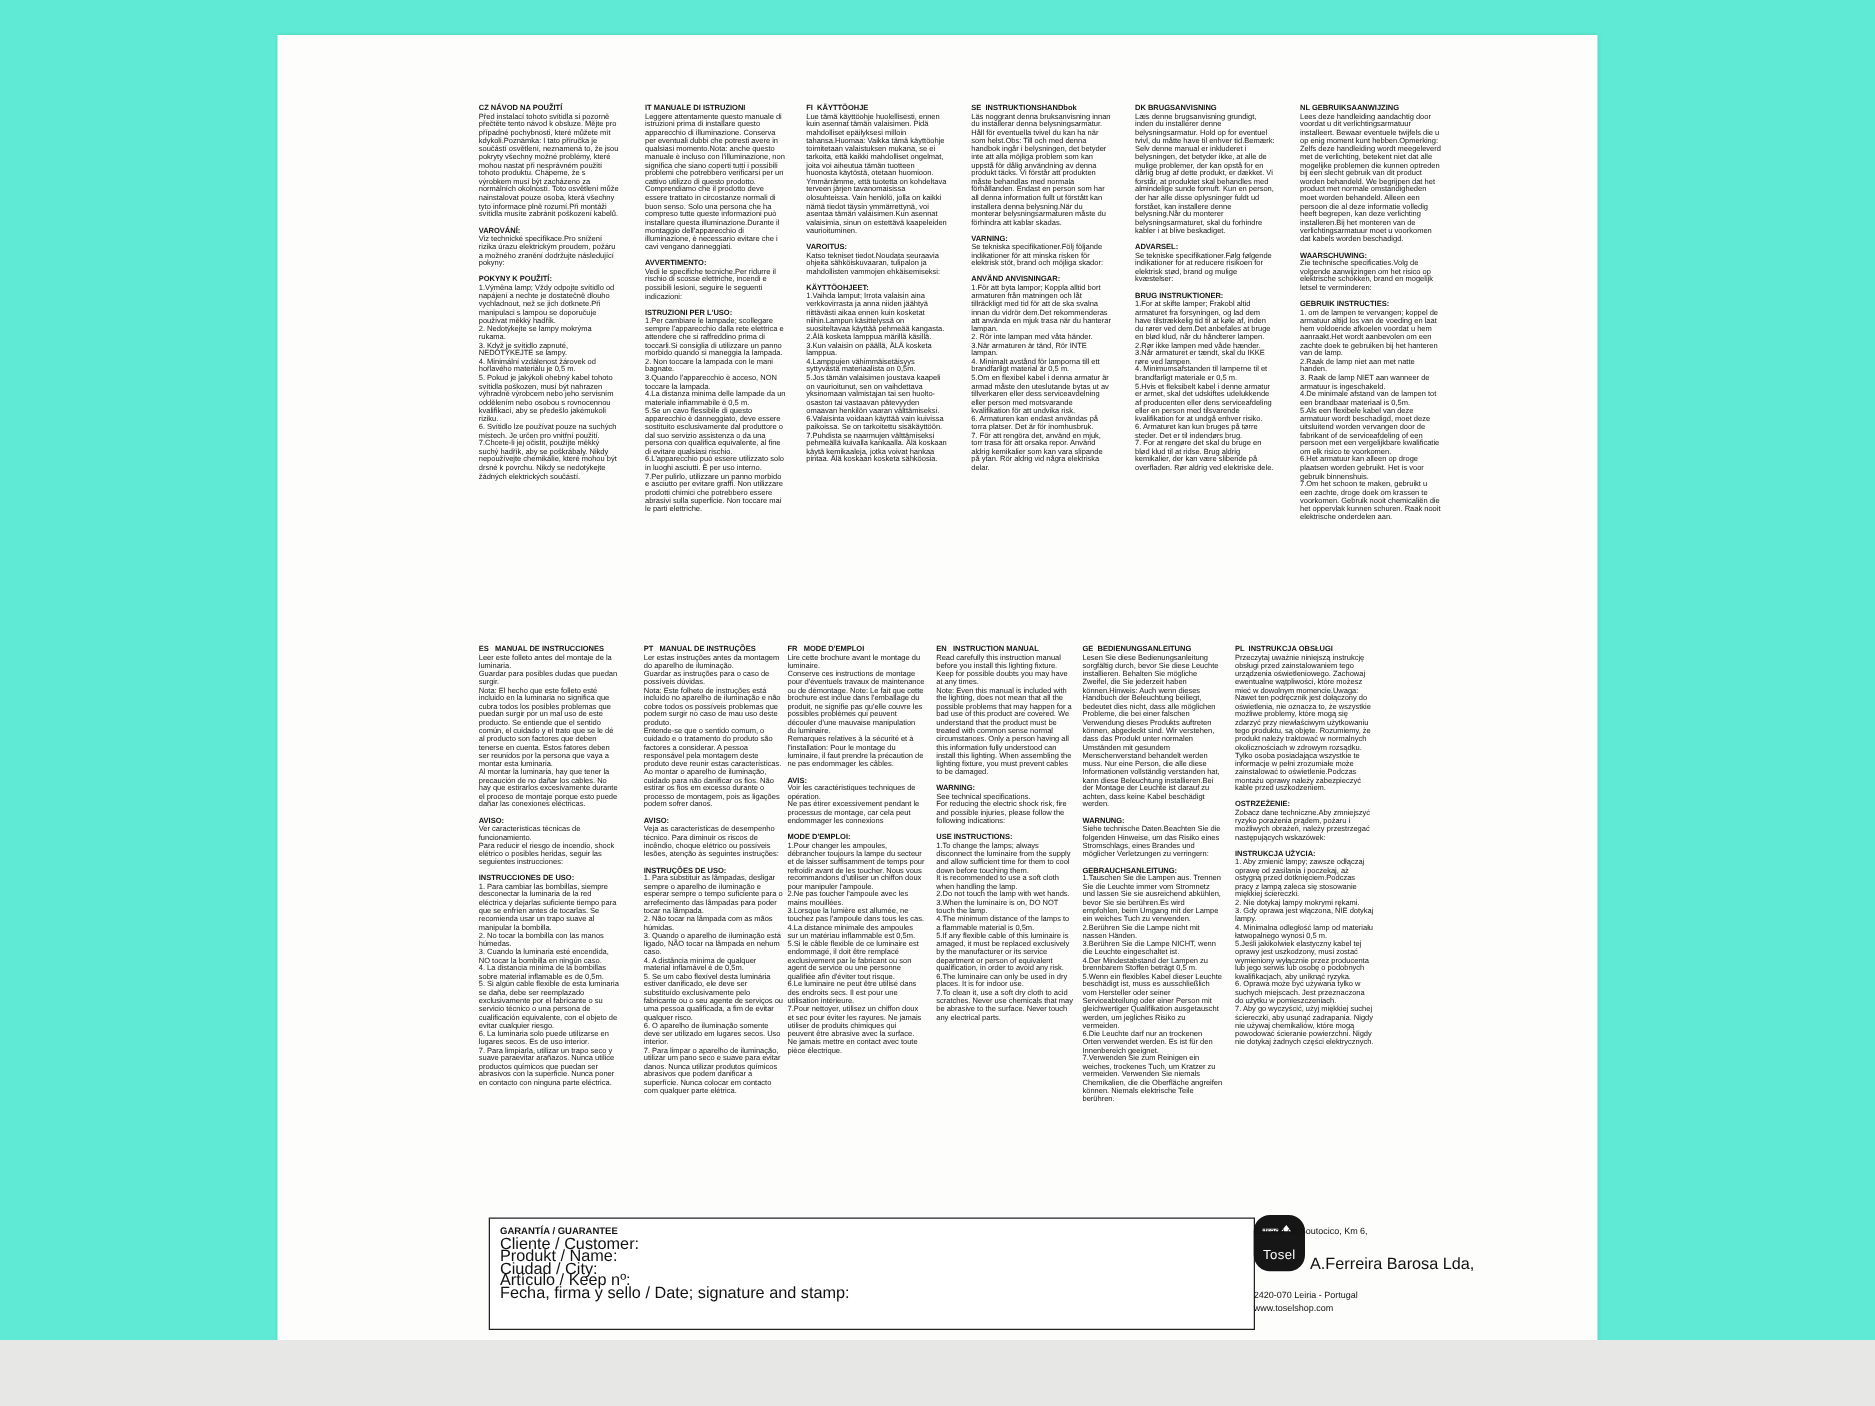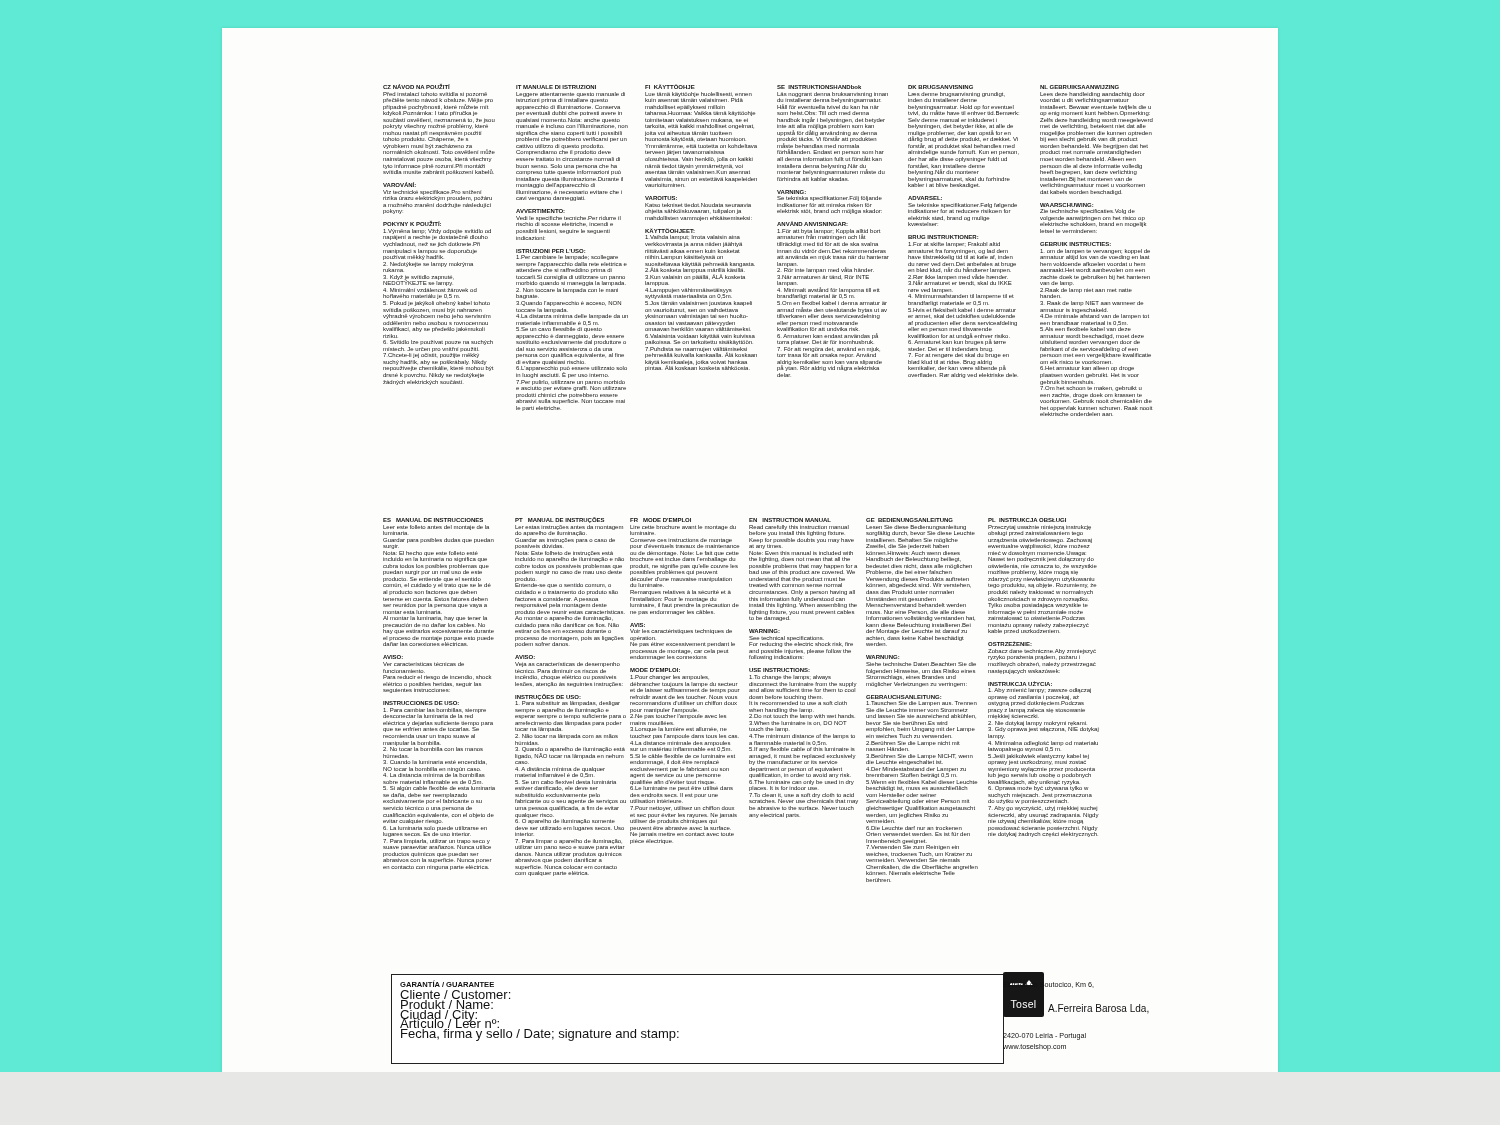--- a/index.html
+++ b/index.html
@@ -27,28 +27,28 @@
   .col-10{left:866px;top:517px;width:112px;}
   .col-11{left:988px;top:517px;width:112px;}
   
   .guarantee-box{position:absolute;left:391px;top:974px;width:613px;height:90px;
                  border:1px solid #222;background:#fff;box-sizing:border-box;
                  padding:5px 8px 0 8px;}
   .g-title{font-weight:bold;font-size:7.6px;line-height:10px;}
   .g-line{font-size:13px;line-height:9.8px;}
   
   .logo{position:absolute;left:1003px;top:972px;width:41px;height:45px;background:#161616;
-        border-radius:2px;}
+        border-radius:13px;}
   .logo-bar{position:absolute;left:7px;top:11px;width:13px;height:1.5px;background:#fff;}
   .lamp-shade{position:absolute;left:22px;top:8px;width:0;height:0;
               border-left:4px solid transparent;border-right:4px solid transparent;
               border-bottom:5px solid #fff;}
   .logo-text{position:absolute;left:0;right:0;bottom:8px;text-align:center;color:#fff;
              font-size:10.5px;line-height:10.5px;letter-spacing:0.3px;}
-  .company-name{position:absolute;left:1048px;top:1003px;font-size:10px;}
+  .company-name{position:absolute;left:1048px;top:1003px;font-size:13px;}
   .addr1{position:absolute;left:1003px;top:980px;font-size:7.2px;}
   .addr2{position:absolute;left:1003px;top:1031px;font-size:7.2px;}
   .website{position:absolute;left:1003px;top:1042px;font-size:7.2px;text-align:center;}
 </style>
 </head>
 <body>
 
 <div class="canvas">
   <div class="page"></div>
 
@@ -234,21 +234,21 @@
 6. Oprawa może być używana tylko w suchych miejscach. Jest przeznaczona do użytku w pomieszczeniach.
 7. Aby go wyczyścić, użyj miękkiej suchej ściereczki, aby usunąć zadrapania. Nigdy nie używaj chemikaliów, które mogą powodować ścieranie powierzchni. Nigdy nie dotykaj żadnych części elektrycznych.</div>
   </div>
     </div>
 
   <div class="guarantee-box">
     <div class="g-title">GARANTÍA / GUARANTEE</div>
     <div class="g-line">Cliente / Customer:</div>
     <div class="g-line">Produkt / Name:</div>
     <div class="g-line">Ciudad  / City:</div>
-    <div class="g-line">Artículo / Leer nº:</div>
+    <div class="g-line">Artículo / Keep nº:</div>
     <div class="g-line">Fecha, firma y sello / Date; signature and stamp:</div>
   </div>
 
   <div class="logo">
     <span class="logo-bar"></span>
     <span class="lamp-shade"></span>
     <span class="logo-text">Tosel</span>
   </div>
   <div class="company-name">A.Ferreira Barosa Lda,</div>
   <div class="addr1">Estrada de Soutocico, Km 6,</div>

